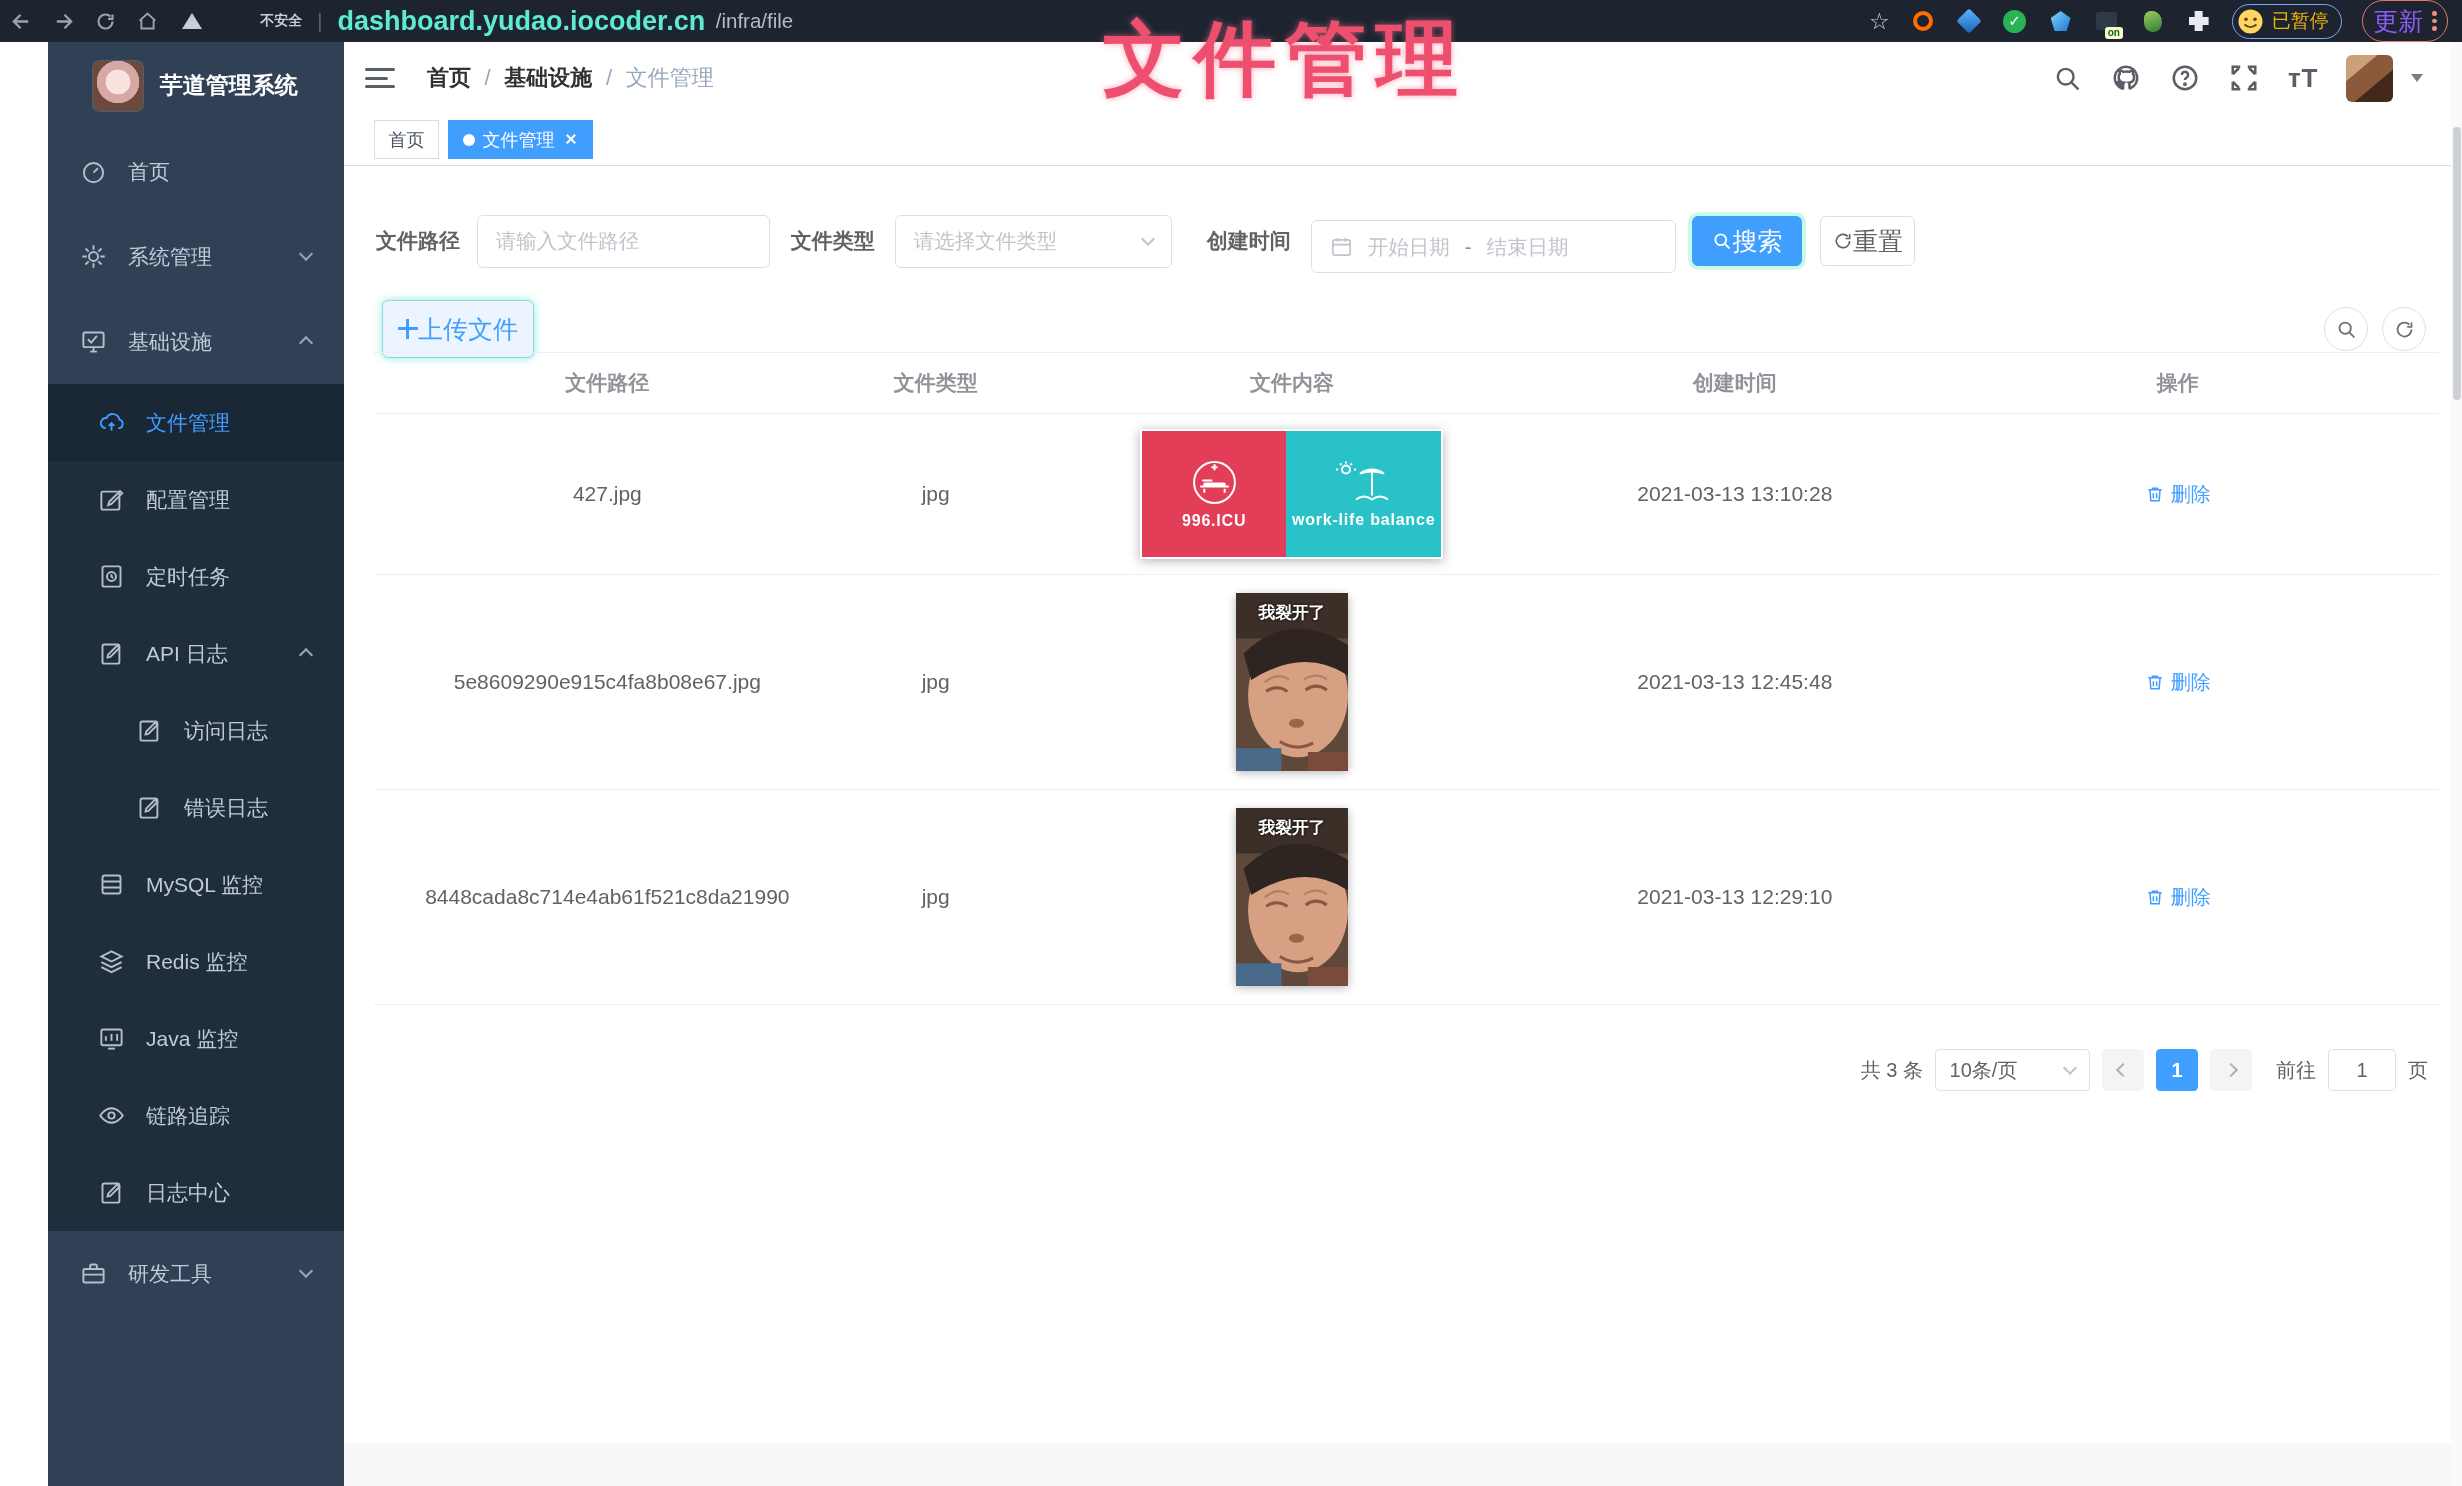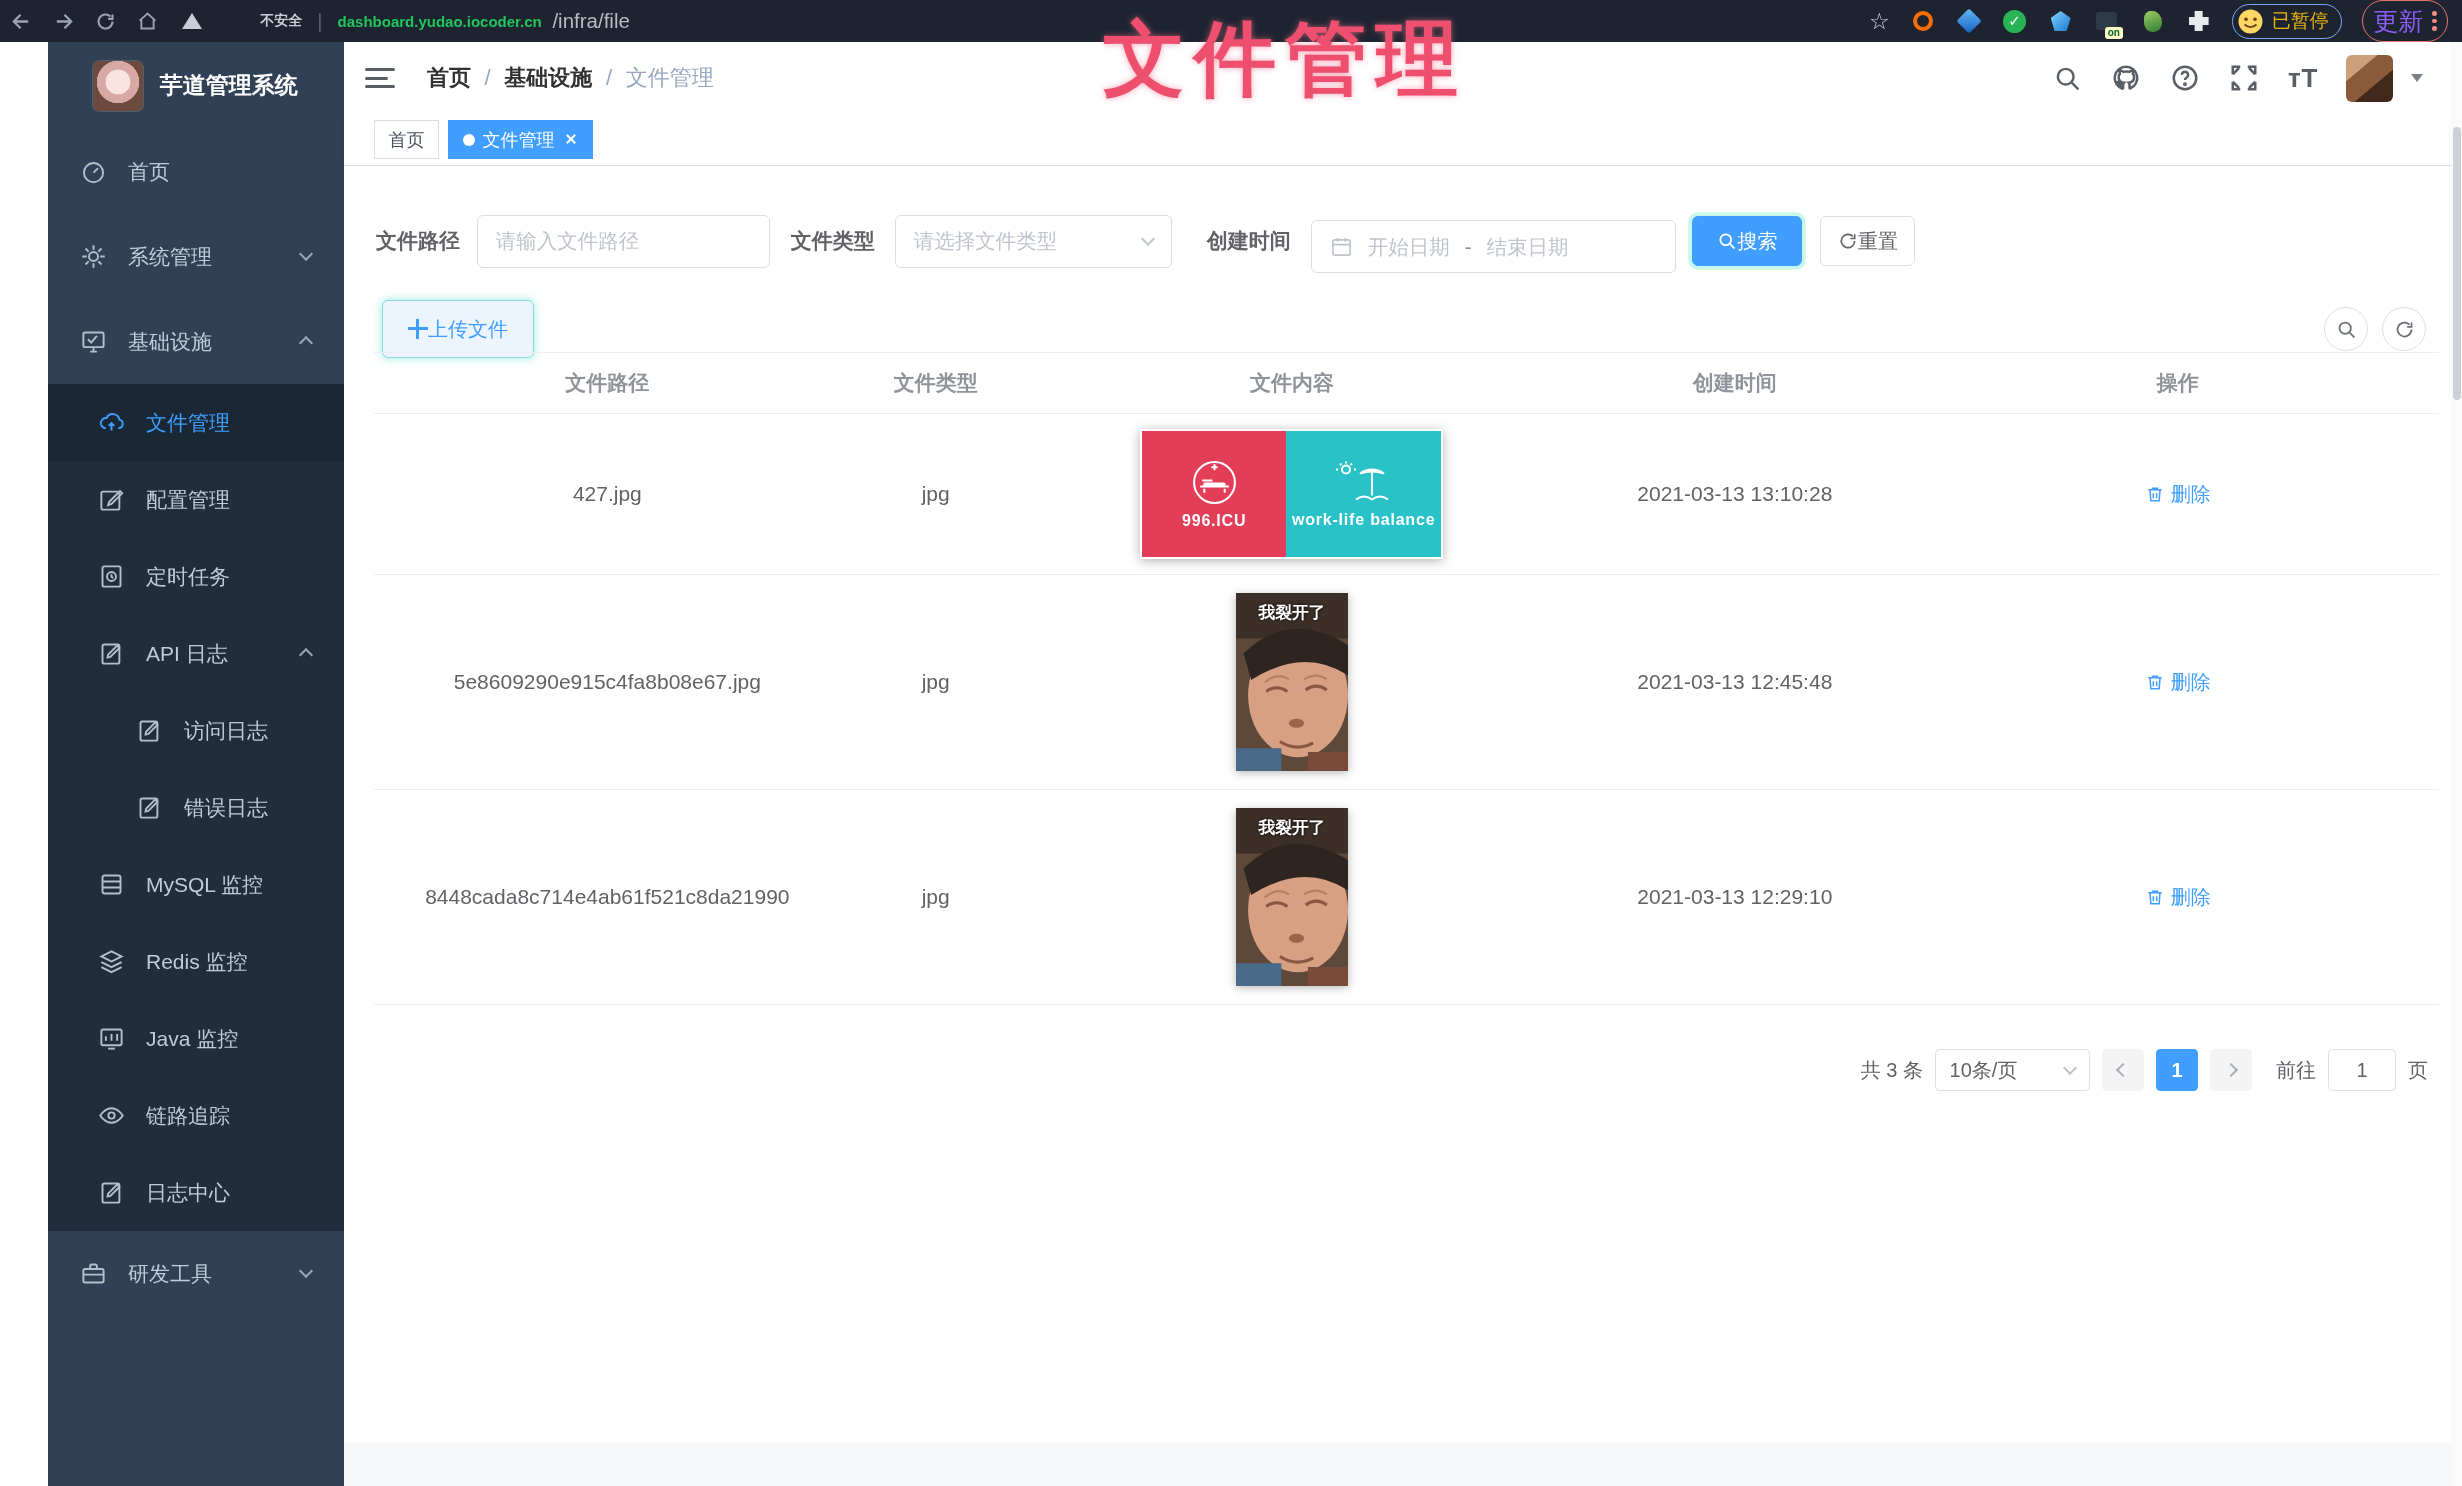--- a/index.html
+++ b/index.html
@@ -6,21 +6,21 @@
   html,body { width:2462px; height:1487px; font-family:"Liberation Sans","DejaVu Sans",sans-serif; }
   .screen { position:relative; width:2462px; height:1487px; overflow:hidden; background:#fff; }
 
   
   .browser-bar { position:absolute; top:0; left:0; width:100%; height:42px; background:#1d2430; display:flex; align-items:center; color:#aeb4be; z-index:5; }
   .nav-ico { width:42px; display:flex; justify-content:center; align-items:center; color:#9aa2ad; }
   .urlbox { display:flex; align-items:center; margin-left:13.6px; gap:10.6px; flex:1; min-width:0; }
   .warn-tri { width:0; height:0; border-left:10px solid transparent; border-right:10px solid transparent; border-bottom:16.7px solid #c9ced6; position:relative; }
   .sec-label { font-size:14px; color:#c9ced6; font-weight:700;margin-left:48px; }
   .url-sep { color:#596070; font-size:20px; padding:0 4.5px; }
-  .url-domain { font-size:15px; color:#22c55e; font-weight:700; }
+  .url-domain { font-size:27px; color:#5eead4; font-weight:700; }
   .url-path { font-size:20.5px; color:#b7bcc4; }
   .chrome-right { display:flex; align-items:center; gap:20px; padding-right:13.6px; }
   .ext { width:26px; height:26px; display:flex; align-items:center; justify-content:center; position:relative; }
   .ring { width:20px; height:20px; border:4.5px solid #ff6d00; border-radius:50%; }
   .bluepin { width:18px; height:18px; background:linear-gradient(135deg,#64b5f6,#1565c0); transform:rotate(45deg); border-radius:3px; }
   .greenchk { width:23px; height:23px; background:#27b356; border-radius:50%; color:#fff; font-size:15px; display:flex; align-items:center; justify-content:center; font-weight:700; }
   .gem { width:20px; height:20px; background:linear-gradient(135deg,#81d4fa,#1976d2); clip-path:polygon(50% 0,100% 35%,80% 100%,20% 100%,0 35%); }
   .darkext { width:21px; height:18px; background:#2e3a46; border-radius:3px; }
   .onbadge { position:absolute; bottom:-4.5px; left:11px; background:#fef9c3; color:#063; font-size:10px; font-weight:700; border-radius:3px; padding:0.8px 3px; line-height:1; }
   .leafext { width:18px; height:21px; background:linear-gradient(160deg,#9ccc65,#2e7d32); border-radius:40% 60% 50% 50%; }
@@ -90,21 +90,21 @@
   
   .filter-row { position:absolute; top:43px; left:32px; display:flex; align-items:center; }
   .f-label { font-size:21px; font-weight:700; color:#606266; }
   .f-input { height:53px; border:0.8px solid #dcdfe6; border-radius:6px; background:#fff; display:flex; align-items:center; padding:0 18px; }
   .f-input input { border:none; outline:none; font-size:20.5px; color:#606266; width:100%; background:transparent; font-family:inherit; }
   .f-input input::placeholder { color:#c0c4cc; }
   .ph { font-size:20.5px; color:#c0c4cc; }
   .w-path { width:293px; margin-left:16.7px; }
   .w-type { width:277px; margin-left:20px; justify-content:space-between; cursor:pointer; }
   .w-range { width:365px; margin-left:20px; gap:15px;margin-top:11px; }
-  .btn { height:50px; border-radius:6px; display:flex; align-items:center; justify-content:center; gap:0; font-size:20px; cursor:pointer; border:0.8px solid #dcdfe6; background:#fff; color:#606266; }
+  .btn { height:50px; border-radius:6px; display:flex; align-items:center; justify-content:center; gap:0; font-size:25px; cursor:pointer; border:0.8px solid #dcdfe6; background:#fff; color:#606266; }
   .btn-primary { background:#409eff; border-color:#409eff; color:#fff; box-shadow:0 0 0 3.8px rgba(96,232,198,.35); }
   .btn-search { width:110px; margin-left:16.7px; }
   .btn-reset { width:95px; margin-left:18px; }
 
   
   .toolbar-row { position:absolute; top:129px; left:38px; right:36px; height:68px; display:flex; align-items:center; justify-content:space-between; }
   .btn-upload { width:152px; height:58px; background:#ecf5ff; border:0.8px solid #8fd8e2; color:#409eff; box-shadow:0 0 9px rgba(84,225,205,.65); }
   .plus { position:relative; width:20px; height:20px; }
   .plus::before { content:""; position:absolute; left:0; top:8.3px; width:20px; height:3px; background:#409eff; }
   .plus::after { content:""; position:absolute; left:8.3px; top:0; width:3px; height:20px; background:#409eff; }

